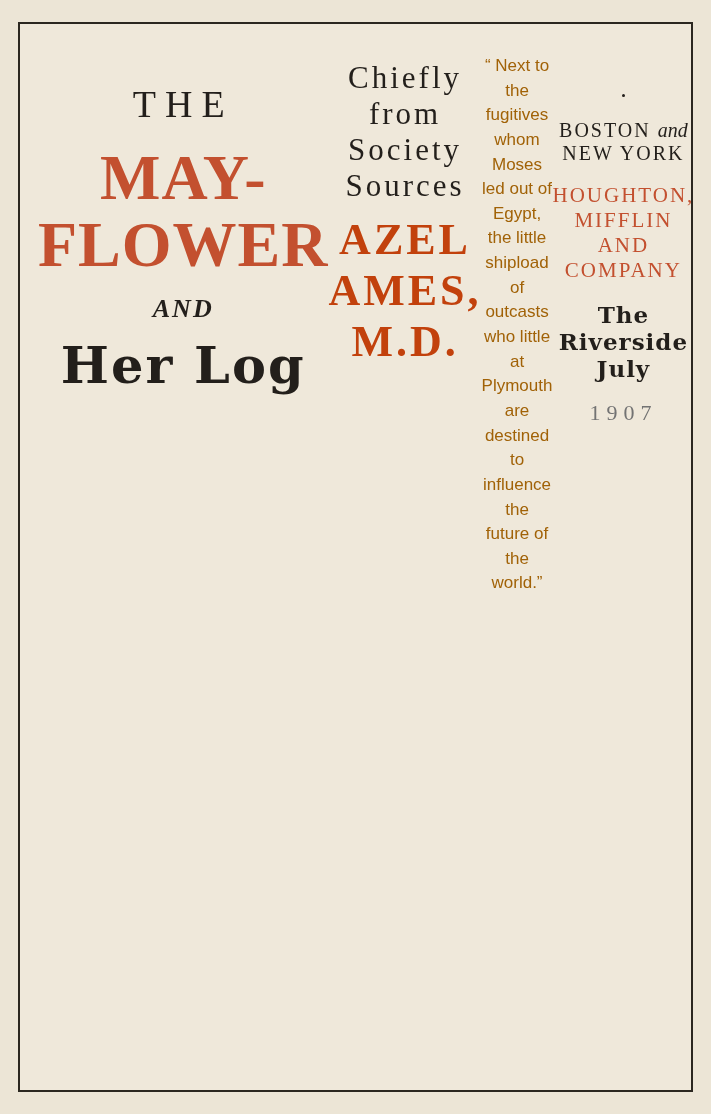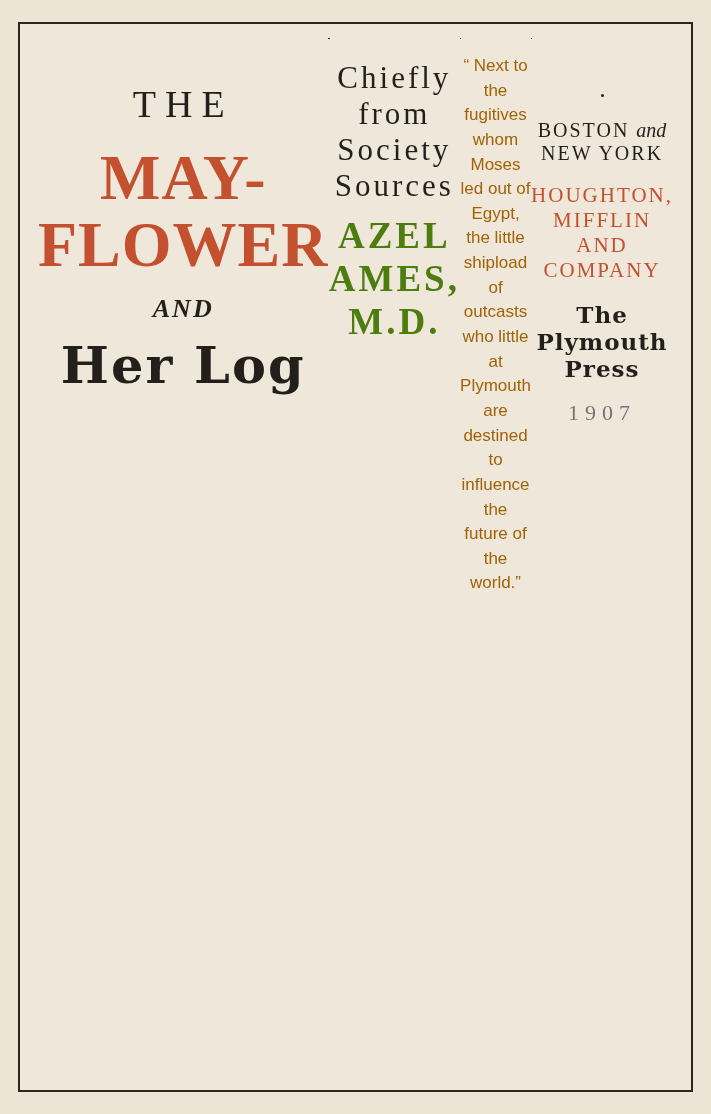--- a/index.html
+++ b/index.html
@@ -118,24 +118,24 @@
   }
   .by {
     font-family: "Liberation Serif", serif;
     font-style: italic;
     font-size: 20px;
     margin-top: 14px;
     color: #231f1b;
   }
   .author {
     font-family: "Liberation Serif", serif;
-    font-size: 37px;
+    font-size: 44px;
     font-weight: bold;
     letter-spacing: 3px;
-    color: #4d7c0f;
+    color: #c2410c;
     margin-top: 10px;
   }
   .member {
     font-family: "Liberation Serif", serif;
     font-style: italic;
     font-size: 16px;
     letter-spacing: 0.5px;
     margin-top: 10px;
     color: #231f1b;
   }
@@ -243,19 +243,19 @@
       <div class="rule"></div>
 
       <div class="blk sec-imprint">
         <div class="dot"></div>
         <div class="boston">
           <span>BOSTON</span>
           <span class="it">and</span>
           <span>NEW YORK</span>
         </div>
         <div class="publisher">HOUGHTON, MIFFLIN AND COMPANY</div>
-        <div class="press">The Plymouth Press</div>
+        <div class="press">The Riverside July</div>
         <div class="year">1907</div>
       </div>
 
     </div>
   </div>
 </div>
 
 </body></html>

